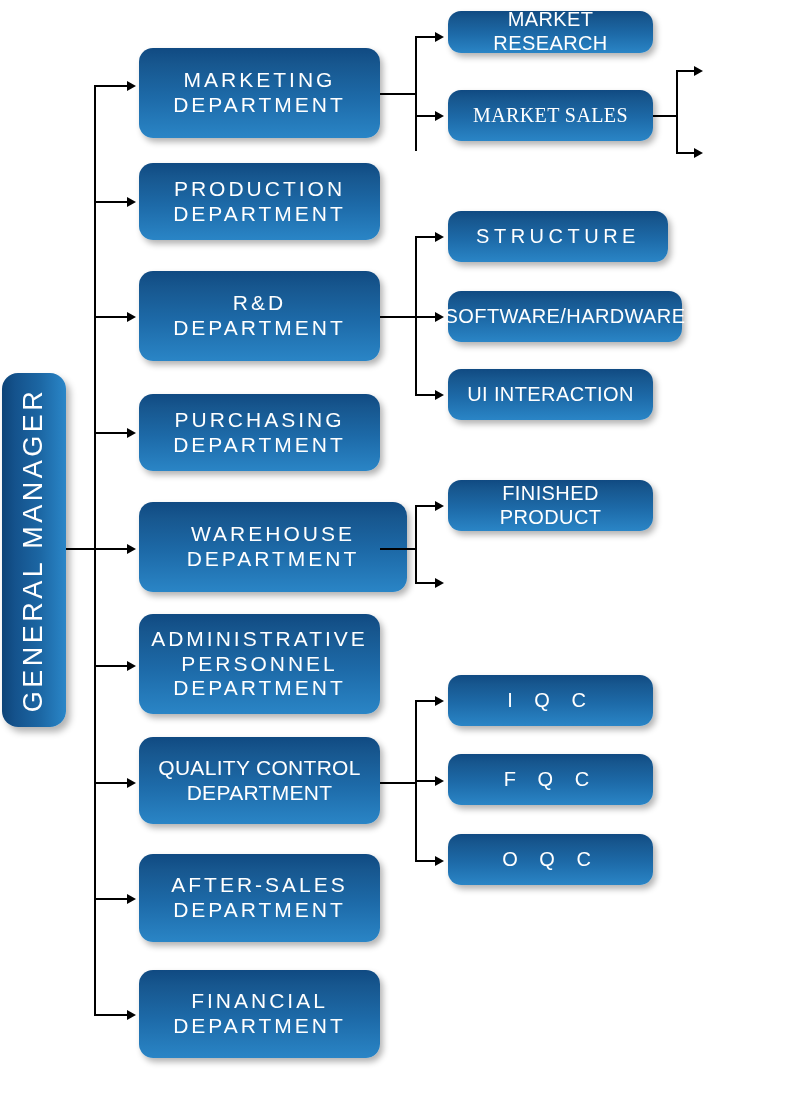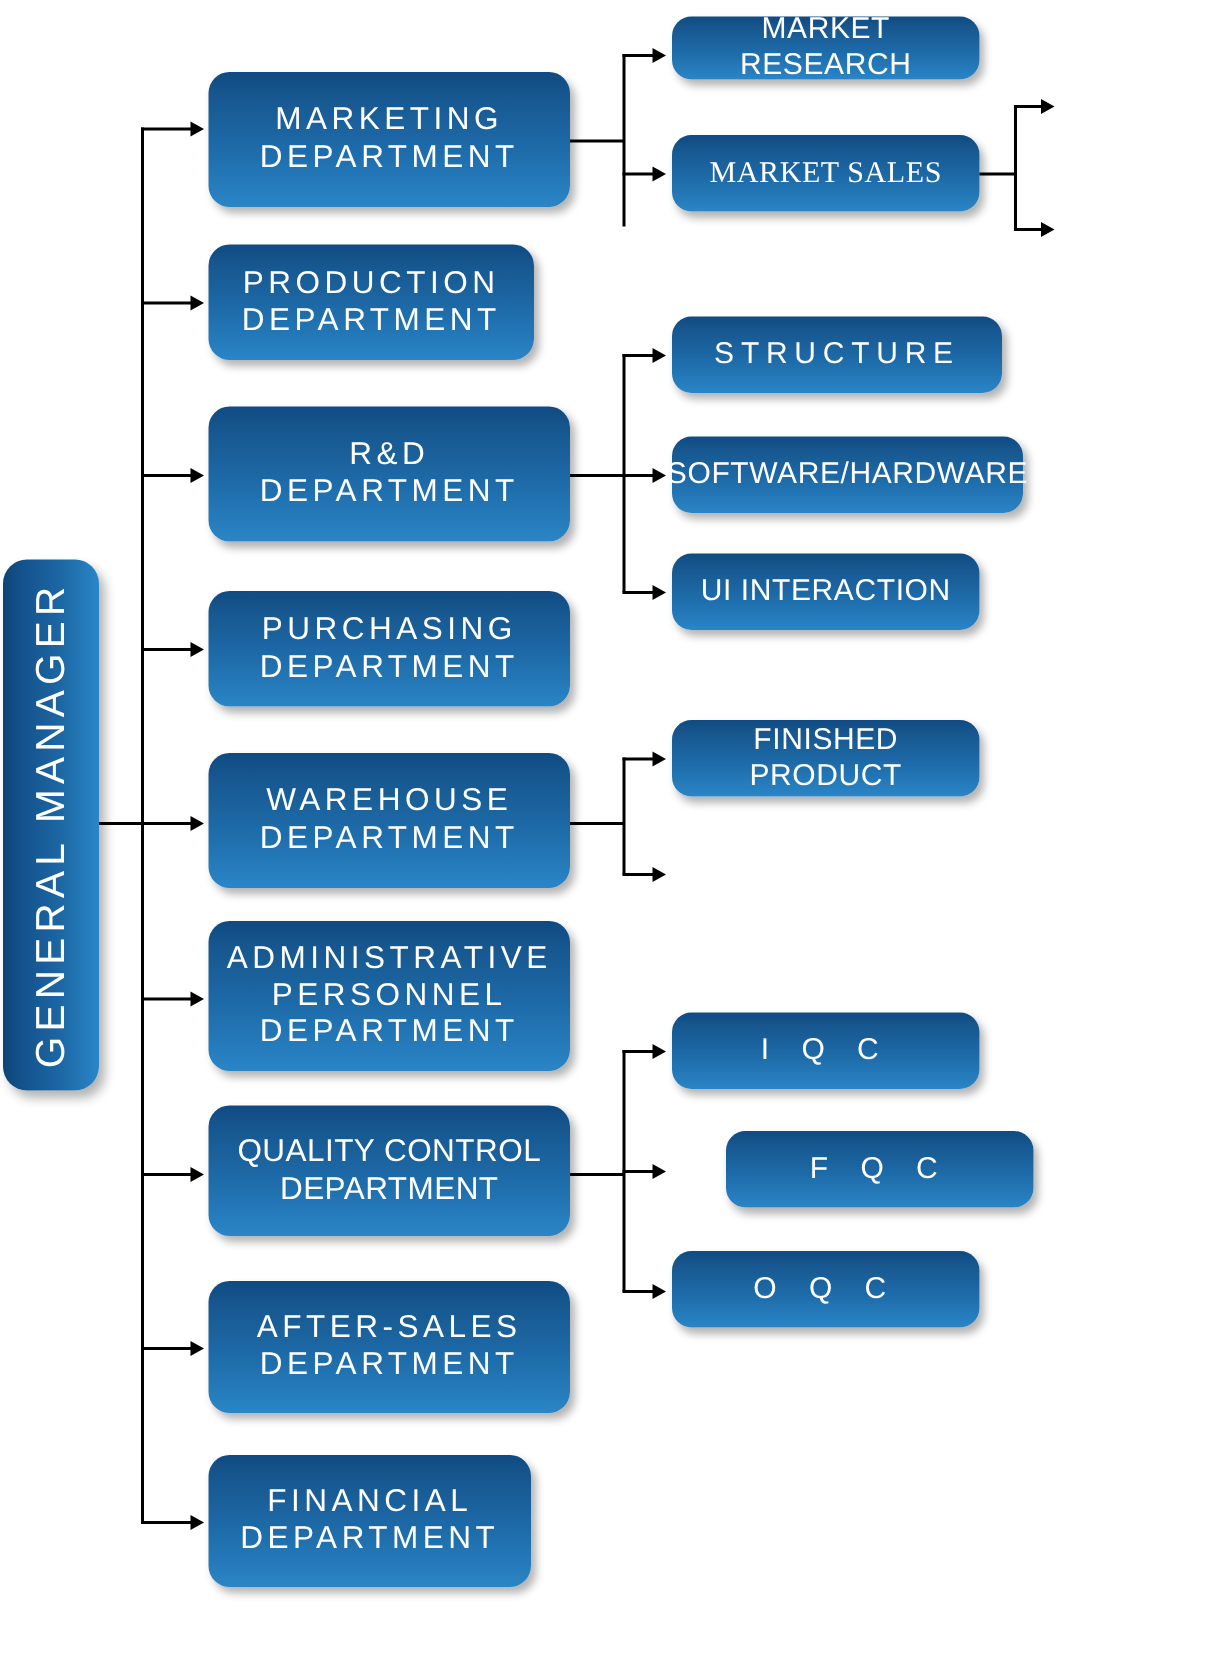--- a/index.html
+++ b/index.html
@@ -129,57 +129,57 @@
   <div class="arrow-head" style="left:127px; top:894px;"></div>
 
   <div class="conn-line h" style="left:94px; top:1014px; width:35px;"></div>
   <div class="arrow-head" style="left:127px; top:1010px;"></div>
 
   <div class="node dept" style="left:139px; top:48px; width:241px; height:90px;">
     <span>MARKETING
 DEPARTMENT</span>
   </div>
 
-  <div class="node dept" style="left:139px; top:163px; width:217px; height:77px;">
+  <div class="node dept" style="left:139px; top:163px; width:241px; height:77px;">
     <span>PRODUCTION
 DEPARTMENT</span>
   </div>
 
   <div class="node dept" style="left:139px; top:271px; width:241px; height:90px;">
     <span>R&amp;D
 DEPARTMENT</span>
   </div>
 
   <div class="node dept" style="left:139px; top:394px; width:241px; height:77px;">
     <span>PURCHASING
 DEPARTMENT</span>
   </div>
 
-  <div class="node dept" style="left:139px; top:502px; width:241px; height:90px;">
+  <div class="node dept" style="left:139px; top:502px; width:268px; height:90px;">
     <span>WAREHOUSE
 DEPARTMENT</span>
   </div>
 
   <div class="node dept" style="left:139px; top:614px; width:241px; height:100px;">
     <span>ADMINISTRATIVE
 PERSONNEL
 DEPARTMENT</span>
   </div>
 
   <div class="node dept tight" style="left:139px; top:737px; width:241px; height:87px;">
     <span>QUALITY CONTROL
 DEPARTMENT</span>
   </div>
 
   <div class="node dept" style="left:139px; top:854px; width:241px; height:88px;">
     <span>AFTER-SALES
 DEPARTMENT</span>
   </div>
 
-  <div class="node dept" style="left:139px; top:970px; width:215px; height:88px;">
+  <div class="node dept" style="left:139px; top:970px; width:241px; height:88px;">
     <span>FINANCIAL
 DEPARTMENT</span>
   </div>
 
   <div class="conn-line h" style="left:380px; top:93px; width:36px;"></div>
   <div class="conn-line v" style="left:415px; top:36px; height:115px;"></div>
   <div class="conn-line h" style="left:415px; top:36px; width:22px;"></div>
   <div class="arrow-head" style="left:435px; top:32px;"></div>
   <div class="conn-line h" style="left:415px; top:115px; width:22px;"></div>
   <div class="arrow-head" style="left:435px; top:111px;"></div>
@@ -234,20 +234,20 @@
   <div class="conn-line h" style="left:415px; top:700px; width:22px;"></div>
   <div class="arrow-head" style="left:435px; top:696px;"></div>
   <div class="conn-line h" style="left:415px; top:780px; width:22px;"></div>
   <div class="arrow-head" style="left:435px; top:776px;"></div>
   <div class="conn-line h" style="left:415px; top:860px; width:22px;"></div>
   <div class="arrow-head" style="left:435px; top:856px;"></div>
 
   <div class="node sub wide-space" style="left:448px; top:675px; width:205px; height:51px;">
     <span>I Q C</span>
   </div>
-  <div class="node sub wide-space" style="left:448px; top:754px; width:205px; height:51px;margin-left:36px;">
+  <div class="node sub wide-space" style="left:448px; top:754px; width:205px; height:51px;">
     <span>F Q C</span>
   </div>
   <div class="node sub wide-space" style="left:448px; top:834px; width:205px; height:51px;">
     <span>O Q C</span>
   </div>
 
 </div>
 
 </body></html>

